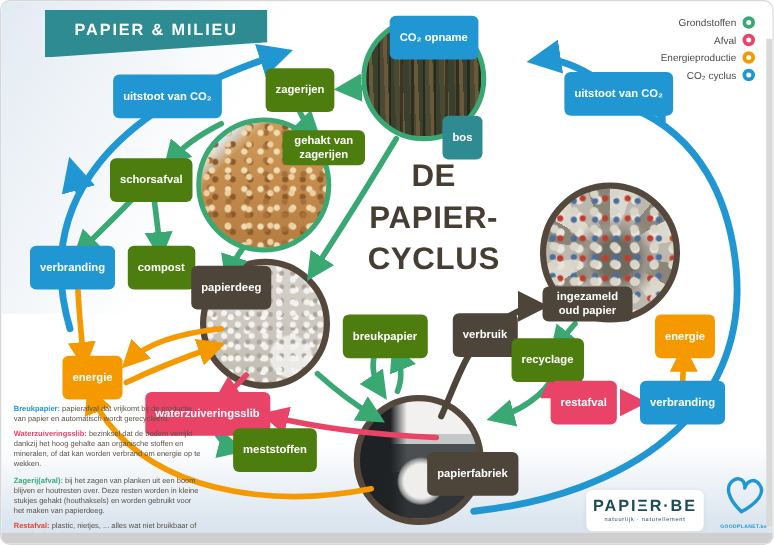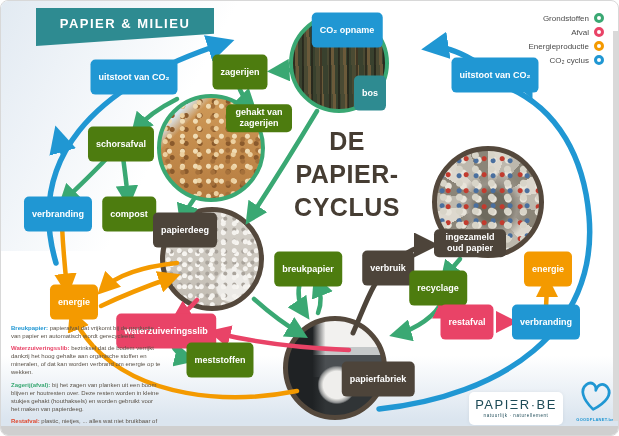--- a/index.html
+++ b/index.html
@@ -68,38 +68,38 @@
   .ph-factory { background:
       radial-gradient(circle at 52% 68%, #efeeec 0 17%, #c9c9c7 19%, #8d8f90 22%, transparent 24%),
       linear-gradient(90deg, #1f2224 0 26%, rgba(31,34,36,0) 40%),
       linear-gradient(180deg, #f2f1ef 0 28%, #c5c8c9 28% 36%, #4b4f52 36% 60%, #303436 60% 100%); }
 
   
   .node { position:absolute; transform:translate(-50%,-50%); z-index:3; color:#fff; font-weight:bold;
           font-size:9px; line-height:1.2; padding:12px 8px; border-radius:5px; text-align:center;
           white-space:nowrap; }
   .node.wrap { white-space:normal; padding:3px 6px; }
-  .blue  { background:#2097d3; } .green { background:#4d7c0f; } .teal { background:#2e8b91; }
+  .blue  { background:#2097d3; } .green { background:#4d7c0f; } .teal { background:#2e8b91;margin-top:17px; }
   .dark  { background:#4d443a; } .orange{ background:#f49a00; } .pink { background:#e94367; }
   .tail::after { content:""; position:absolute; right:6px; bottom:-7px; width:0; height:0;
           border-left:9px solid transparent; border-top:8px solid #2097d3; }
 
   svg.links { position:absolute; left:0; top:0; z-index:2; }
 
   
   .glossary { position:absolute; left:10px; top:323px; width:152px; z-index:5; }
   .glossary p { font-size:6px; line-height:1.35; color:#5a5248; margin-bottom:4px; }
   .term { font-weight:bold; }
   .t-blue { color:#2097d3; } .t-pink { color:#e94367; } .t-green { color:#3aa873; } .t-red { color:#e0492f; }
 
   
   .brandcard { position:absolute; left:468px; top:391px; width:94px; height:33px; background:#fff;
                border-radius:5px; z-index:5; text-align:center; padding-top:5px;
                box-shadow:0 0 4px rgba(0,0,0,0.06); }
-  .brandcard .brand { font-size:13px; font-weight:400; color:#1d4b57; letter-spacing:1.5px; }
+  .brandcard .brand { font-size:13px; font-weight:700; color:#1d4b57; letter-spacing:1.5px; }
   .brandcard .tagline { font-size:4.5px; color:#1d4b57; letter-spacing:0.6px; margin-top:1px; }
   .goodplanet { position:absolute; left:572px; top:378px; width:44px; z-index:5; text-align:center; }
   .goodplanet .gp-label { font-size:4px; color:#2097d3; font-weight:bold; letter-spacing:0.3px; }
 </style>
 </head>
 <body>
 
 <div id="page">
 
   <div class="wash-tl"></div>

